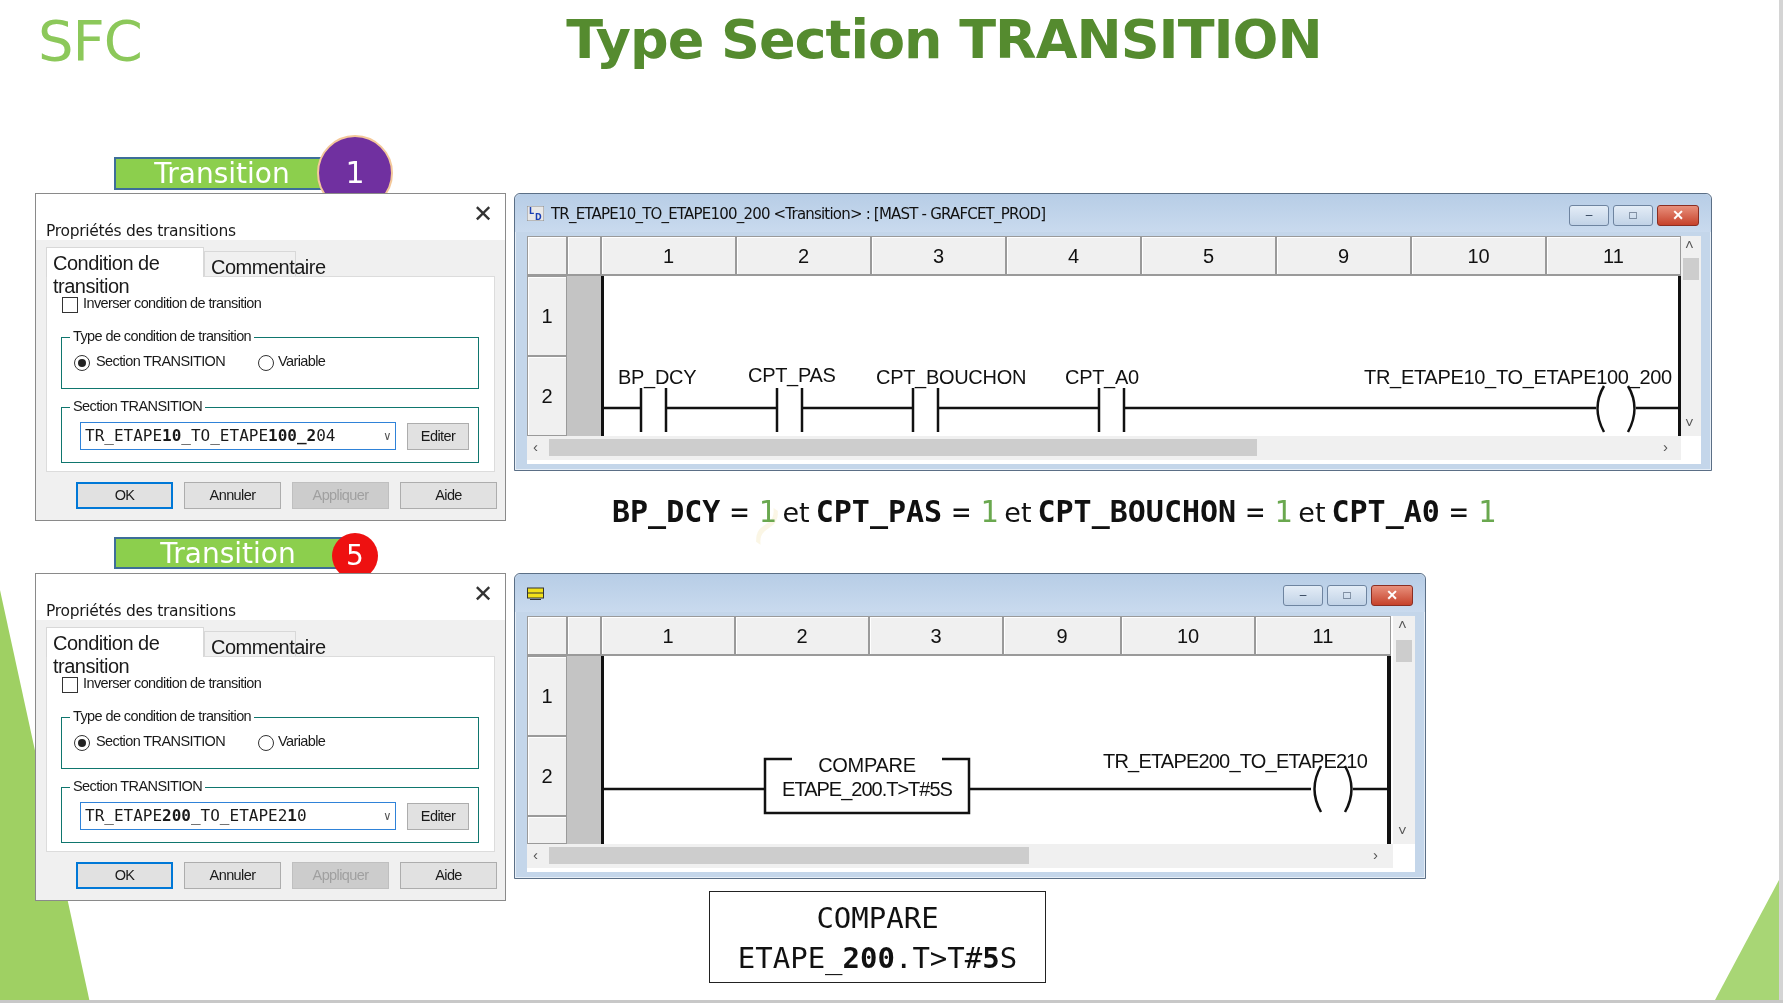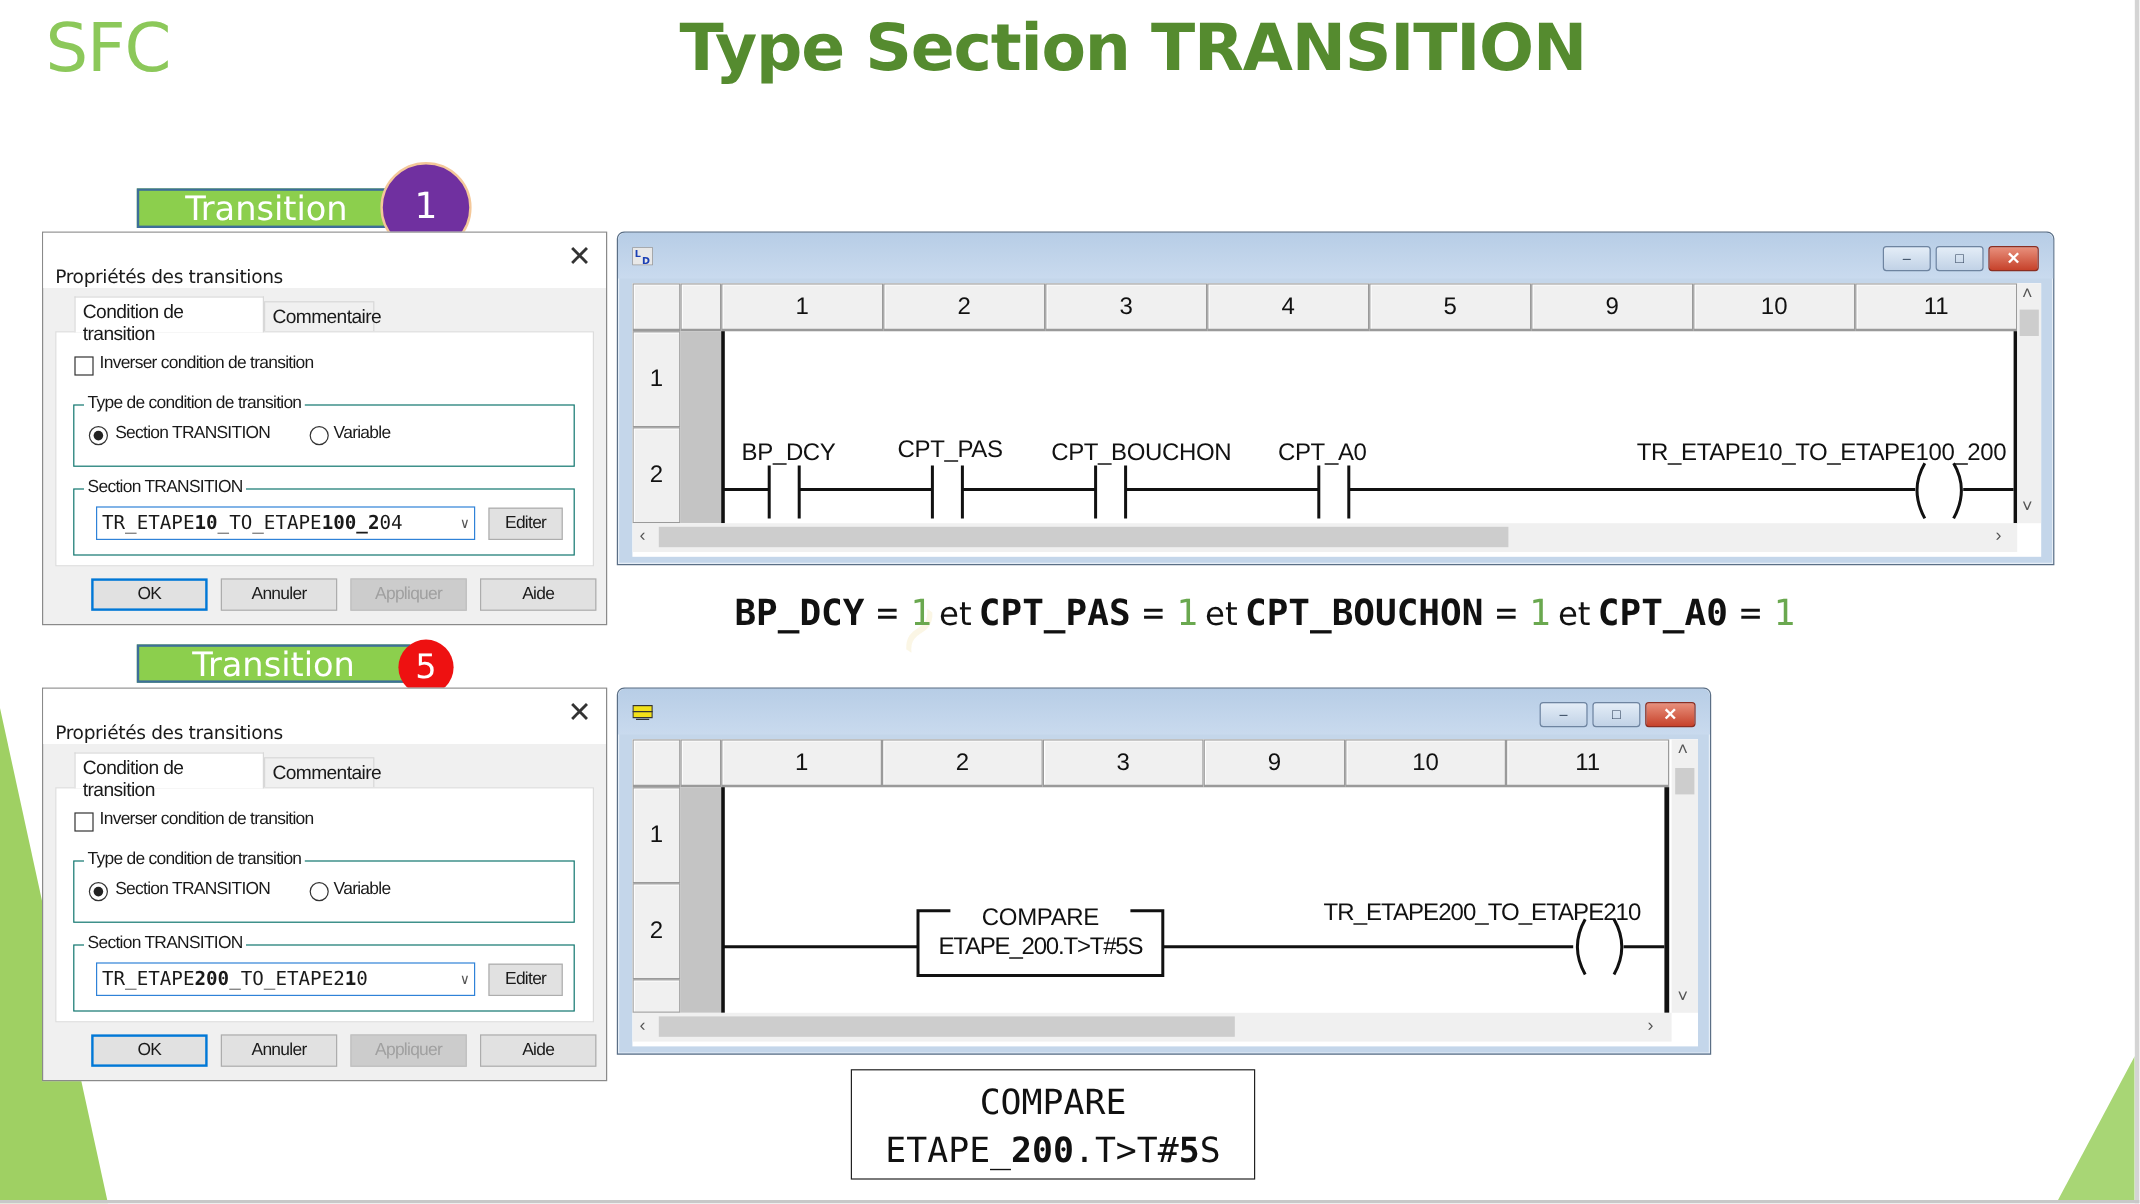--- a/index.html
+++ b/index.html
@@ -21,21 +21,21 @@
   .badge { border-radius: 50%; color: #fff; text-align: center; font-family: "DejaVu Sans", sans-serif; }
   .badge1 { background: #7030a0; border: 2px solid #f4c89a; width: 76px; height: 76px; line-height: 72px; font-size: 30px; }
   .badge5 { background: #ee1111; width: 46px; height: 46px; line-height: 46px; font-size: 28px; }
 
   
   .dialog { background: #f0f0f0; border: 1px solid #8a8a8a; font-size: 15px; color: #1a1a1a; }
   .dlg-head { height: 46px; background: #ffffff; position: relative; }
   .dlg-title { position: absolute; left: 10px; top: 28px; font-size: 15.5px; font-family: "DejaVu Sans", sans-serif; letter-spacing: -0.3px; }
   .dlg-close { position: absolute; right: 12px; top: 6px; font-size: 24px; color: #333; cursor: pointer; }
   .tabs { position: absolute; left: 10px; top: 55px; height: 28px; }
-  .tab { position: absolute; top: 0; height: 28px; font-size: 16px; padding: 4px 6px; letter-spacing: -0.5px; margin-left: 16px; }
+  .tab { position: absolute; top: 0; height: 28px; font-size: 20px; padding: 4px 6px; letter-spacing: -0.5px; }
   .tab.active { background: #ffffff; border: 1px solid #d8d8d8; border-bottom: none; height: 30px; top: -2px; z-index: 2; }
   .tab.inactive { background: #f0f0f0; border: 1px solid #d8d8d8; top: 2px; height: 26px; }
   .tabpanel { position: absolute; left: 10px; top: 82px; width: 449px; height: 196px; background: #ffffff; border: 1px solid #dcdcdc; }
   .check { position: absolute; left: 15px; top: 20px; width: 16px; height: 16px; border: 1px solid #333; background: #fff; }
   .lbl { position: absolute; font-size: 14.5px; letter-spacing: -0.6px; white-space: nowrap; }
   .group { position: absolute; border: 1px solid #0f766e; }
   .group-legend { position: absolute; top: -10px; left: 8px; background: #fff; padding: 0 3px; font-size: 14.5px; letter-spacing: -0.6px; white-space: nowrap; }
   .radio { position: absolute; width: 16px; height: 16px; border-radius: 50%; border: 1px solid #333; background: #fff; }
   .radio.on::after { content: ""; position: absolute; left: 3px; top: 3px; width: 8px; height: 8px; border-radius: 50%; background: #222; }
   .combo { position: absolute; height: 28px; background: #fff; border: 1px solid #2f82d8; font-family: "DejaVu Sans Mono", monospace; font-size: 16px; line-height: 26px; padding-left: 4px; white-space: nowrap; overflow: hidden; }
@@ -120,20 +120,21 @@
   <div class="btn" style="left:364px;top:288px;width:97px;">Aide</div>
 </div>
 
 <div class="abs win" style="left:514px;top:193px;width:1198px;height:278px;">
   <div class="win-titlebar">
     <svg class="win-icon" viewBox="0 0 17 15">
       <rect x="0" y="0" width="17" height="15" fill="#e8e8e8" stroke="#888"></rect>
       <text x="2" y="8" font-size="8" fill="#1a3fb5" font-family="DejaVu Sans, sans-serif" font-weight="bold">L</text>
       <text x="8" y="14" font-size="8" fill="#1a3fb5" font-family="DejaVu Sans, sans-serif" font-weight="bold">D</text>
     </svg>
+    <span class="win-title">TR_ETAPE10_TO_ETAPE100_200 &lt;Transition&gt; : [MAST - GRAFCET_PROD]</span>
     <div class="wbtn" style="left:1054px;width:40px;">–</div>
     <div class="wbtn" style="left:1098px;width:40px;">□</div>
     <div class="wbtn close" style="left:1142px;width:42px;">✕</div>
   </div>
   <div class="client" style="left:12px;top:42px;width:1174px;height:228px;">
     <div class="colhdr" style="left:0;width:40px;"></div>
     <div class="colhdr" style="left:40px;width:34px;"></div>
     <div class="colhdr" style="left:74px;width:135px;">1</div>
     <div class="colhdr" style="left:209px;width:135px;">2</div>
     <div class="colhdr" style="left:344px;width:135px;">3</div>

